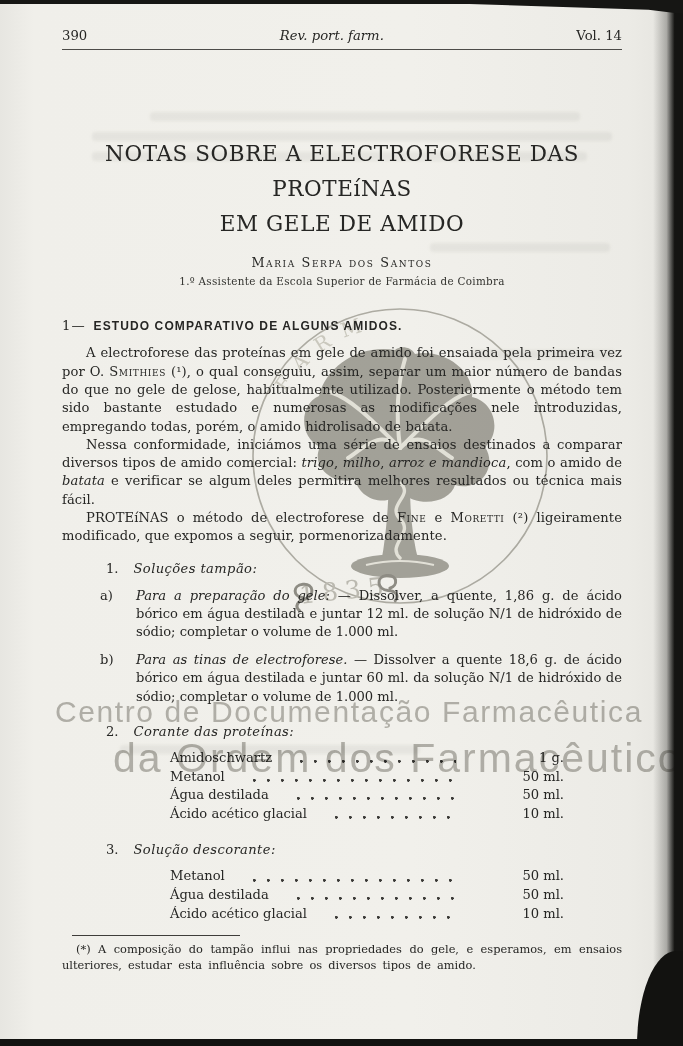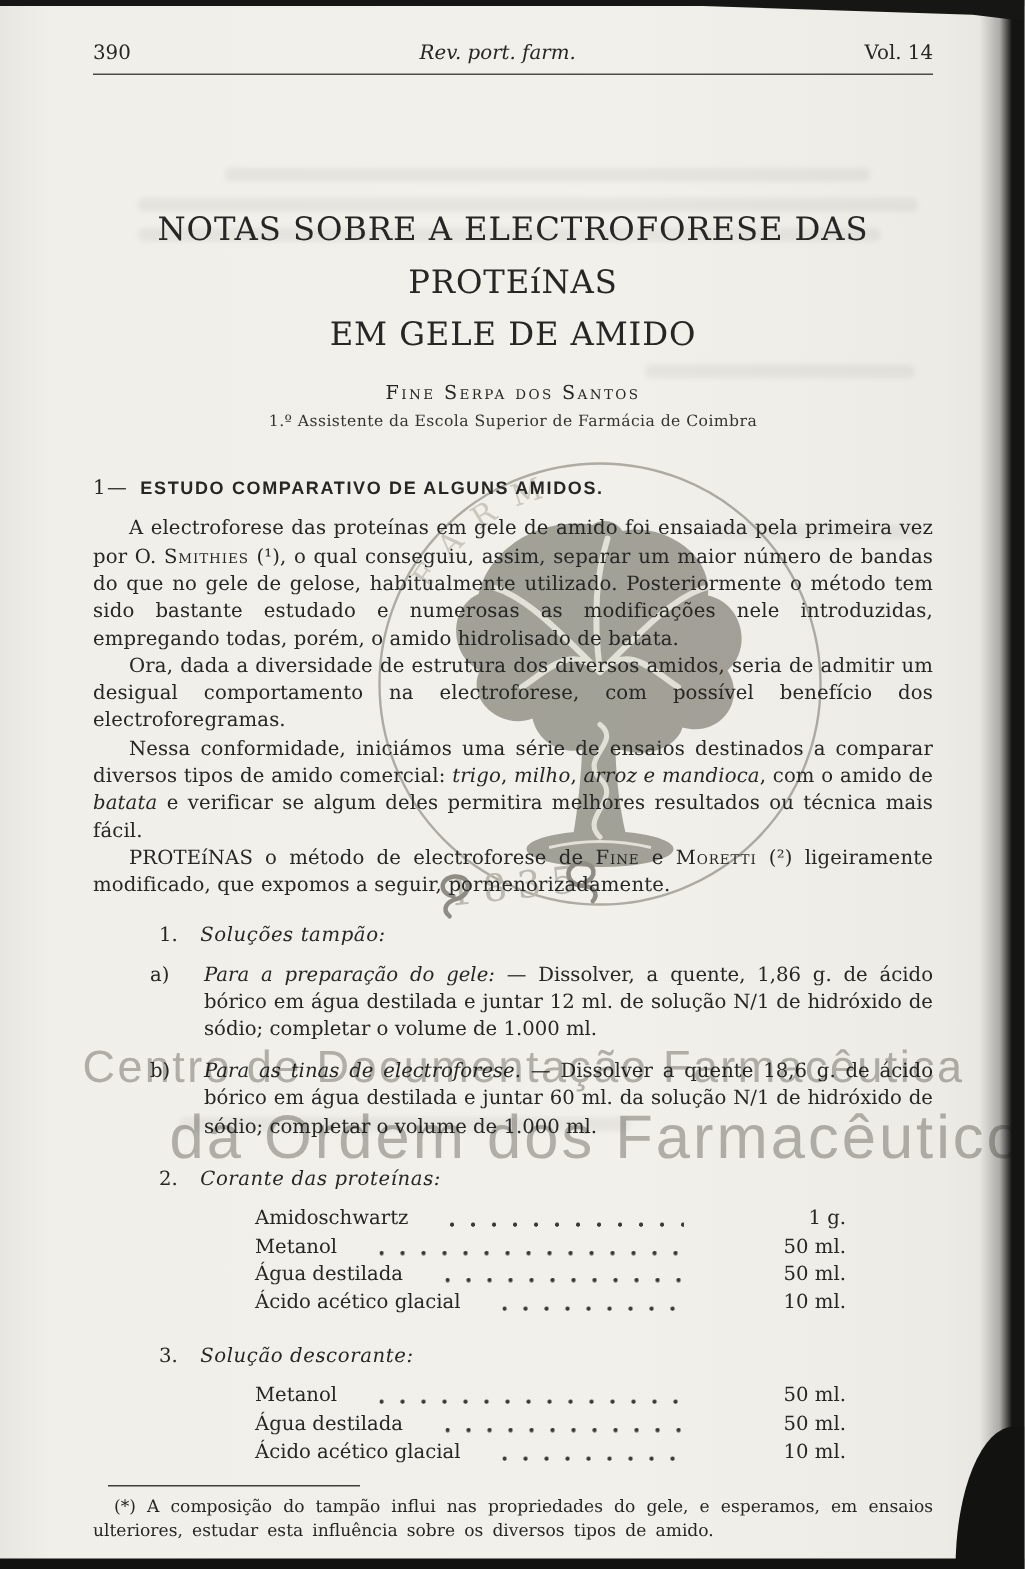--- a/index.html
+++ b/index.html
@@ -136,30 +136,29 @@
       <span class="journal">Rev. port. farm.</span>
       <span>Vol. 14</span>
     </div>
     <hr class="header-rule">
 
     <h1 class="title">
       <span>NOTAS SOBRE A ELECTROFORESE DAS PROTEíNAS</span><br>
       <span>EM GELE DE AMIDO</span>
     </h1>
 
-    <div class="author">Fine Serpa dos Santos</div>
+    <div class="author">Maria Serpa dos Santos</div>
     <div class="affiliation">1.º Assistente da Escola Superior de Farmácia de Coimbra</div>
 
     <div class="section-heading">
       <span class="num">1—</span>
       <span class="txt">ESTUDO COMPARATIVO DE ALGUNS AMIDOS.</span>
     </div>
 
     <p class="para first"><span>A electroforese das proteínas em gele de amido foi ensaiada pela primeira vez por O. </span><span class="seg-sc">Smithies</span><span> (¹), o qual conseguiu, assim, separar um maior número de bandas do que no gele de gelose, habitualmente utilizado. Posteriormente o método tem sido bastante estudado e numerosas as modificações nele introduzidas, empregando todas, porém, o amido hidrolisado de batata.</span></p>
-    <p class="para"><span>Ora, dada a diversidade de estrutura dos diversos amidos, seria de admitir um desigual comportamento na electroforese, com possível benefício dos electroforegramas.</span></p>
     <p class="para"><span>Nessa conformidade, iniciámos uma série de ensaios destinados a comparar diversos tipos de amido comercial: </span><span class="seg-i">trigo</span><span>, </span><span class="seg-i">milho</span><span>, </span><span class="seg-i">arroz e mandioca</span><span>, com o amido de </span><span class="seg-i">batata</span><span> e verificar se algum deles permitira melhores resultados ou técnica mais fácil.</span></p>
     <p class="para"><span>PROTEíNAS o método de electroforese de </span><span class="seg-sc">Fine</span><span> e </span><span class="seg-sc">Moretti</span><span> (²) ligeiramente modificado, que expomos a seguir, pormenorizadamente.</span></p>
 
     <div class="list-head">
       <span class="no">1.</span>
       <span class="lbl">Soluções tampão:</span>
     </div>
 
     <div class="lettered">
       <span class="marker">a)</span>

